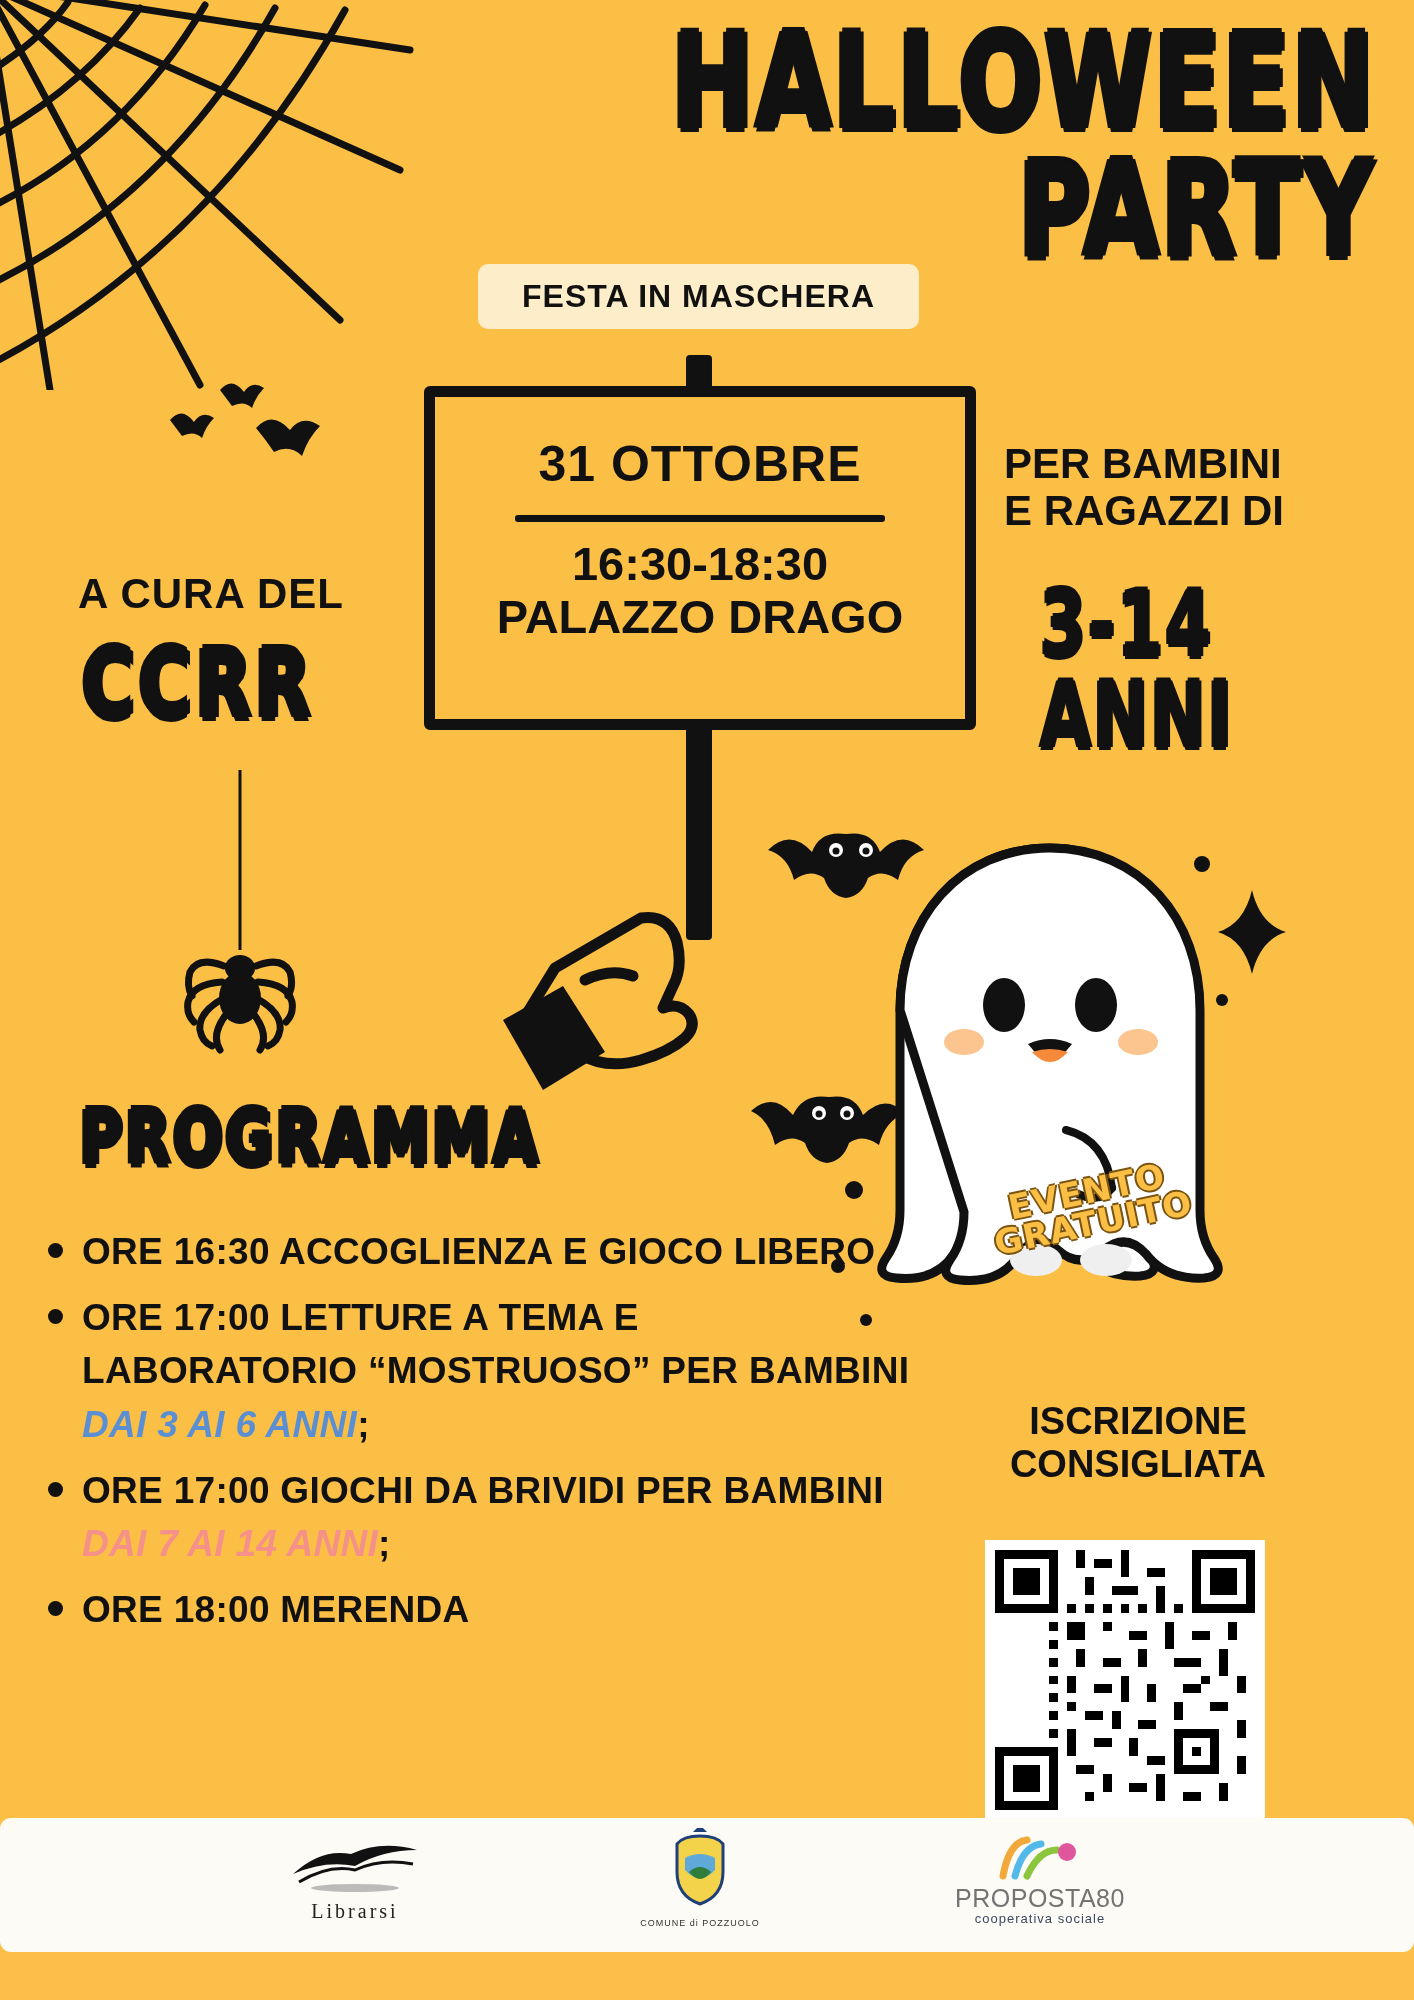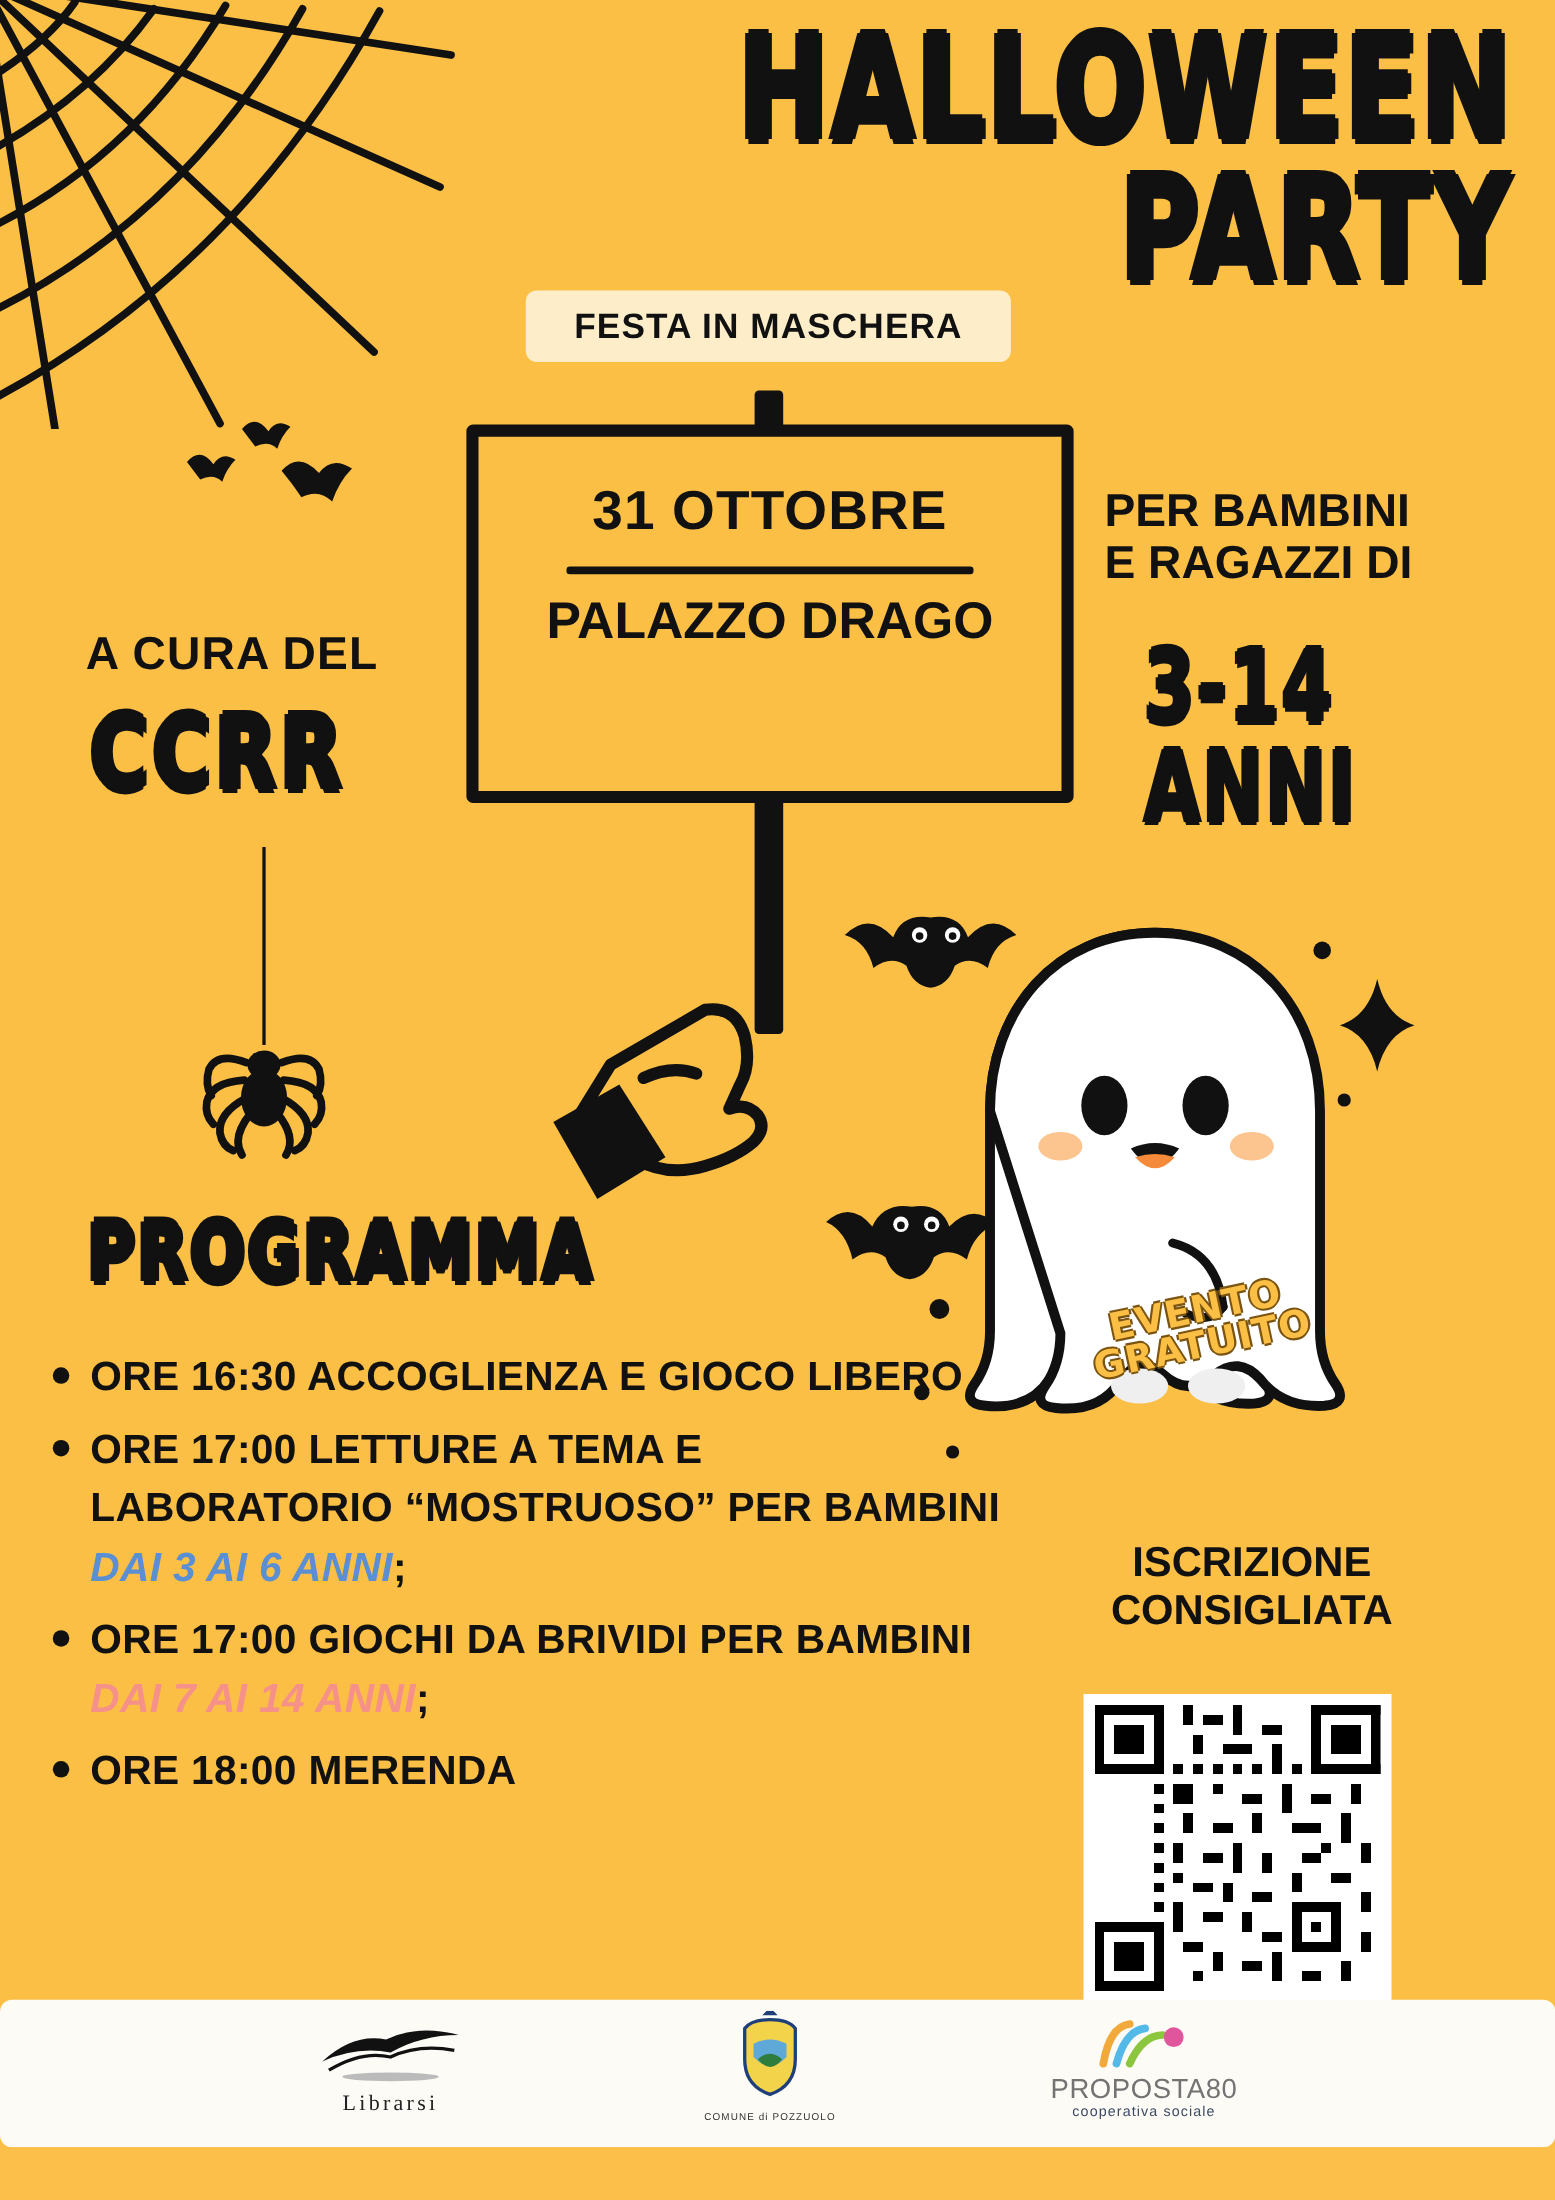--- a/index.html
+++ b/index.html
@@ -341,20 +341,21 @@
       <path d="M60 20 Q72 6 84 22 Q92 10 104 18 Q96 26 92 38 Q84 30 72 36 Q66 28 60 20 Z"></path>
       <path d="M10 50 Q22 36 34 52 Q42 40 54 48 Q46 56 42 68 Q34 60 22 66 Q16 58 10 50 Z"></path>
       <path d="M96 58 Q112 40 130 60 Q142 44 160 56 Q148 68 142 86 Q130 74 114 82 Q106 70 96 58 Z"></path>
     </g>
   </svg>
 
   <div class="sign-pole"></div>
   <div class="sign-board">
     <div class="sign-date">31 OTTOBRE</div>
     <div class="sign-rule"></div>
+    <div class="sign-time">16:30-18:30</div>
     <div class="sign-place">PALAZZO DRAGO</div>
   </div>
 
   <svg style="position:absolute;left:455px;top:900px;width:320px;height:230px" viewBox="0 0 320 230">
     <g fill="#fbbf46" stroke="#111" stroke-width="11" stroke-linejoin="round" stroke-linecap="round">
       <path d="M186 18 q28 -4 36 24 q6 26 -4 44 l-10 22 q16 -6 26 6 q8 12 -4 24 q-16 14 -44 22 q-34 10 -62 -6 l-56 -34 l32 -52 z"></path>
       <path d="M130 80 q26 -12 48 -4"></path>
     </g>
     <path d="M48 120 L108 86 L150 152 L88 190 Z" fill="#111"></path>
   </svg>

